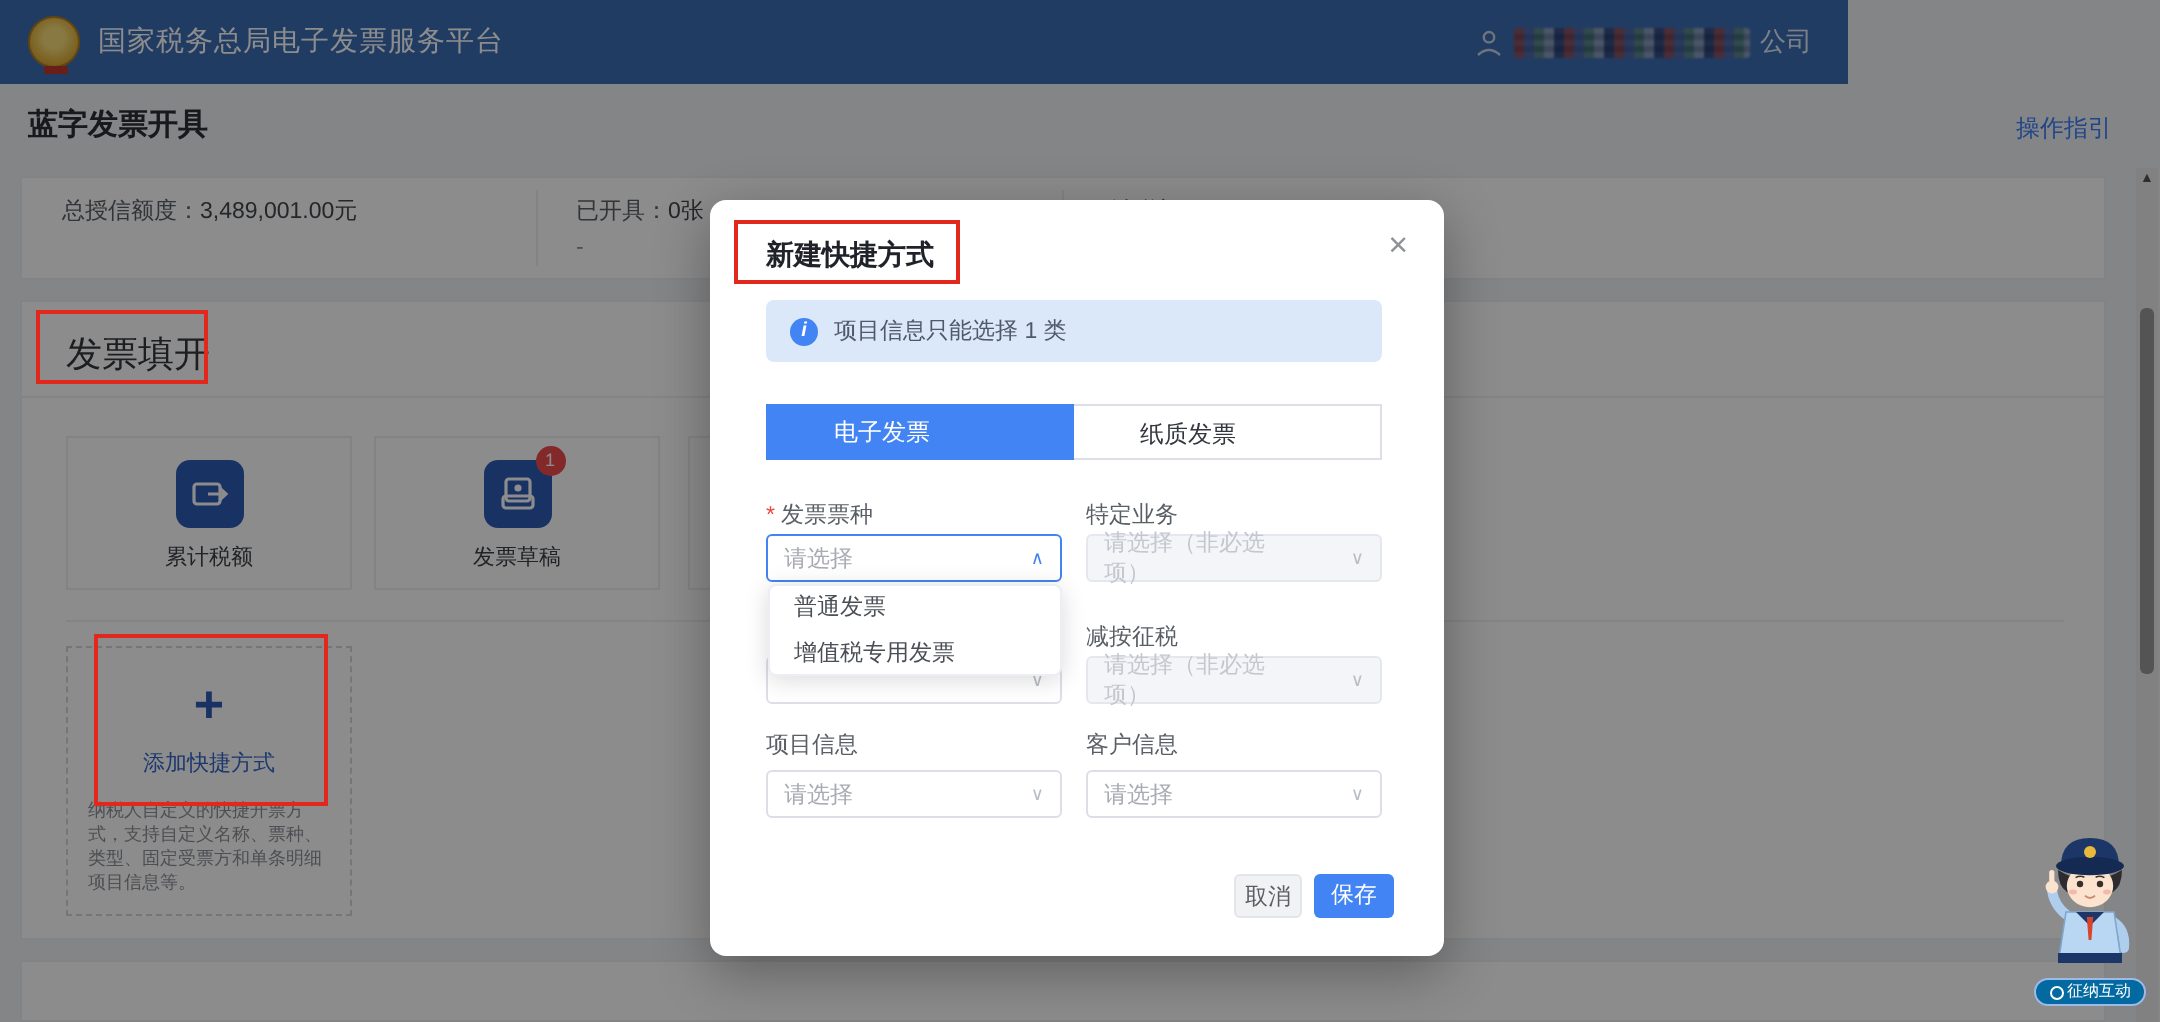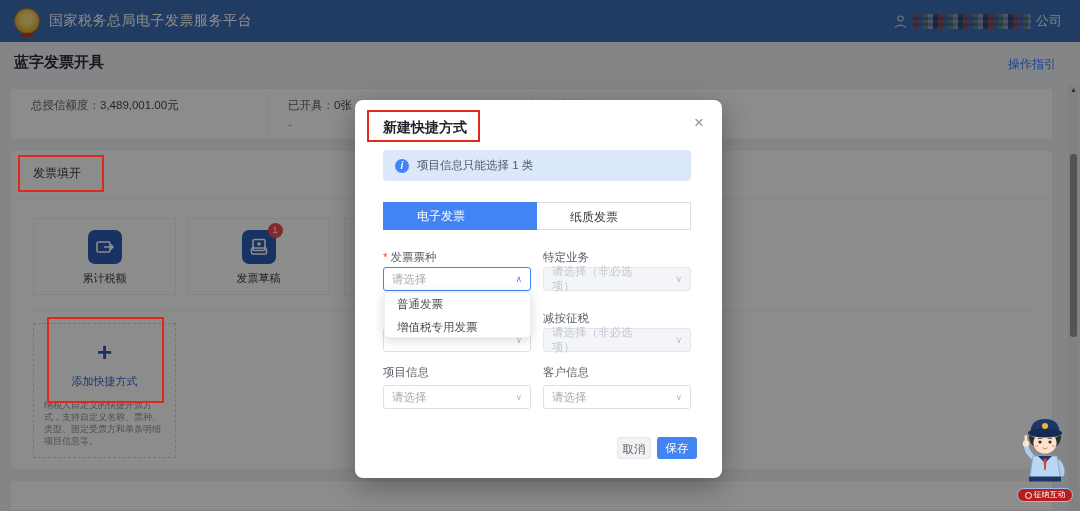--- a/index.html
+++ b/index.html
@@ -1,21 +1,21 @@
 <!DOCTYPE html>
 <html><head>
 <meta charset="utf-8">
 <style>
   * { margin:0; padding:0; box-sizing:border-box; }
   html,body { width:1080px; height:511px; }
   body { font-family:"Liberation Sans","DejaVu Sans",sans-serif; }
   .page { position:relative; width:1080px; height:511px; background:#F0F2F5; overflow:hidden; }
 
   
-  .hdr { position:absolute; left:0; top:0; width:1080px; height:42px; background:#3D6EB5; display:flex; align-items:center; }
+  .hdr { position:absolute; left:0; top:0; width:924px; height:42px; background:#3D6EB5; display:flex; align-items:center; }
   .emblem { width:26px; height:26px; margin-left:14px; border-radius:50%;
             background:radial-gradient(circle at 50% 42%, #F7DC7A 0 28%, #E4B844 60%, #C98F22 100%);
             border:1px solid #B27E1E; position:relative; flex:0 0 auto; }
   .emblem::after { content:""; position:absolute; left:7px; bottom:-4px; width:12px; height:4px; background:#C0392B; border-radius:1px; }
   .brand { color:#FFFFFF; font-size:14px; margin-left:9px; letter-spacing:0.5px; }
   .hdr-right { position:absolute; right:18px; top:0; height:42px; display:flex; align-items:center; gap:5px; }
   .mosaic { width:118px; height:15px; border-radius:2px; opacity:.95; filter:blur(.6px);
     background-image:
       repeating-linear-gradient(90deg, rgba(150,60,60,.75) 0 5px, rgba(70,95,160,.8) 5px 10px, rgba(80,130,100,.6) 10px 15px, rgba(170,170,185,.55) 15px 20px, rgba(40,60,110,.8) 20px 25px),
       repeating-linear-gradient(0deg, rgba(255,255,255,.25) 0 3px, rgba(0,0,0,.25) 3px 6px); }
@@ -27,21 +27,21 @@
 
   
   .stats { position:absolute; left:10px; top:88px; width:1043px; height:52px; background:#FFFFFF; border:1px solid #EDEFF2; }
   .stat-col { position:absolute; top:9px; font-size:11.5px; color:#5A5F66; }
   .stat-col b { font-weight:normal; color:#43474D; }
   .stat-sub { margin-top:5px; color:#8A8F96; }
   .stat-sep { position:absolute; top:6px; width:1px; height:38px; background:#EBEEF3; }
 
   
   .main-card { position:absolute; left:10px; top:150px; width:1043px; height:320px; background:#FFFFFF; border:1px solid #EDEFF2; }
-  .section-title { position:absolute; left:22px; top:14px; font-size:12px; color:#33373D; }
+  .section-title { position:absolute; left:22px; top:14px; font-size:18px; color:#33373D; }
   .divider { position:absolute; left:0; width:1043px; height:1px; background:#F0F1F3; }
   .divider2 { position:absolute; left:22px; width:999px; height:1px; background:#F0F1F3; }
   .inv-card { position:absolute; top:67px; width:143px; height:77px; border:1px solid #EDEFF2; background:#FFFFFF; text-align:center; cursor:pointer; }
   .inv-icon-wrap { position:relative; width:34px; height:34px; margin:11px auto 0; }
   .inv-icon { width:34px; height:34px; border-radius:7px; background:#2F5BB7; display:flex; align-items:center; justify-content:center; }
   .inv-label { margin-top:7px; font-size:11px; color:#3A3E45; }
   .badge { position:absolute; right:-7px; top:-7px; min-width:15px; height:15px; border-radius:8px; background:#EF4B4B; color:#FFF; font-size:9px; line-height:15px; text-align:center; }
   .dashed-card { position:absolute; left:22px; top:172px; width:143px; height:135px; border:1px dashed #D4D7DC; background:#FFFFFF; text-align:center; cursor:pointer; }
   .plus-glyph { margin-top:14px; font-size:26px; line-height:28px; color:#2F5BB7; font-weight:bold; }
   .add-label { margin-top:8px; font-size:11px; color:#3566C9; }
@@ -76,21 +76,21 @@
   .sel.focused .chev { color:#4284F3; }
   .sel.disabled { background:#F3F5F8; border-color:#E4E7ED; color:#C3C7CE; cursor:not-allowed;gap:32px; }
   .dropdown { position:absolute; left:29px; top:192px; width:147px; height:46px; background:#FFF; border:1px solid #EBEEF3; border-radius:4px; box-shadow:0 2px 12px rgba(0,0,0,.15); z-index:22; }
   .dd-opt { height:23px; line-height:23px; padding-left:12px; font-size:11.5px; color:#4A4F56; cursor:pointer; }
   .btn { position:absolute; height:22px; border-radius:3px; font-size:11.5px; line-height:22px; text-align:center; cursor:pointer; }
   .btn-cancel { left:262px; top:337px; width:34px; background:#F1F2F4; color:#5A5F66; border:1px solid #E3E5E9; }
   .btn-save { left:302px; top:337px; width:40px; background:#4284F3; color:#FFFFFF; }
 
   
   .mascot { position:absolute; left:1014px; top:412px; width:62px; z-index:20; text-align:center; }
-  .mascot-pill { margin:-2px auto 0; width:56px; height:14px; background:#b91c1c; border:1px solid #9DB9E8; border-radius:7px; display:flex; align-items:center; justify-content:center; gap:2px; }
+  .mascot-pill { margin:-2px auto 0; width:56px; height:14px; background:#0369a1; border:1px solid #9DB9E8; border-radius:7px; display:flex; align-items:center; justify-content:center; gap:2px; }
   .mascot-pill .ring { width:7px; height:7px; border:1px solid #FFF; border-radius:50%; flex:0 0 auto; }
   .mascot-pill span { color:#FFF; font-size:8px; line-height:12px; white-space:nowrap; }
 
   
   .anno { position:absolute; border:2px solid #E2271C; z-index:30; pointer-events:none; }
 </style>
 </head>
 <body>
 
 <div class="page">

